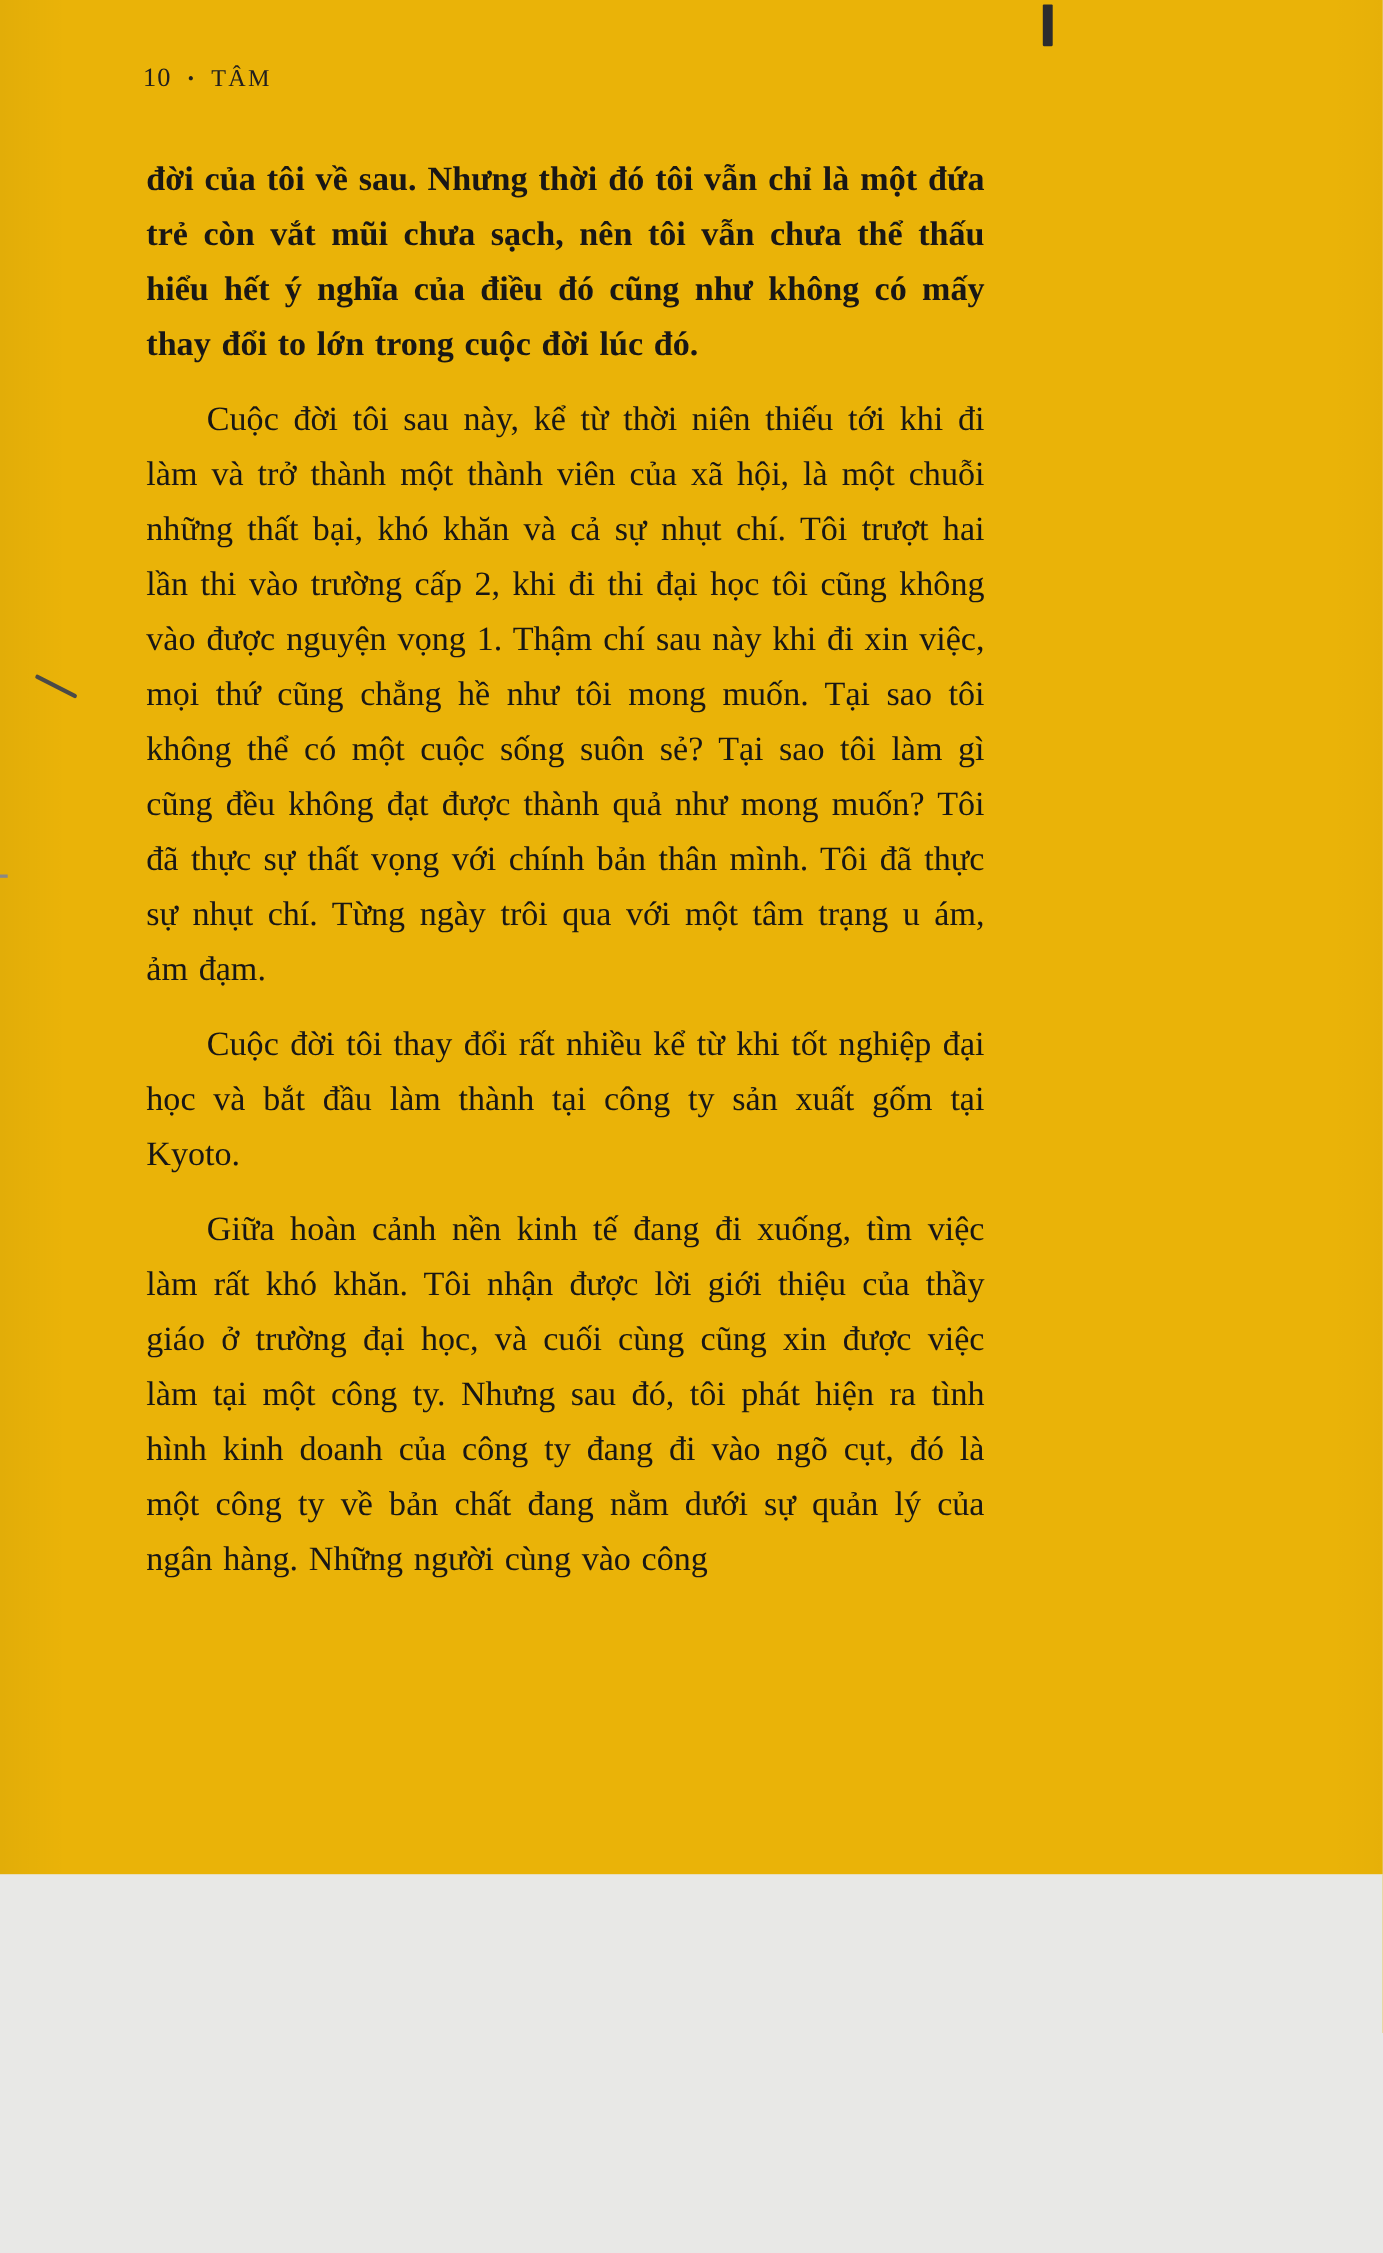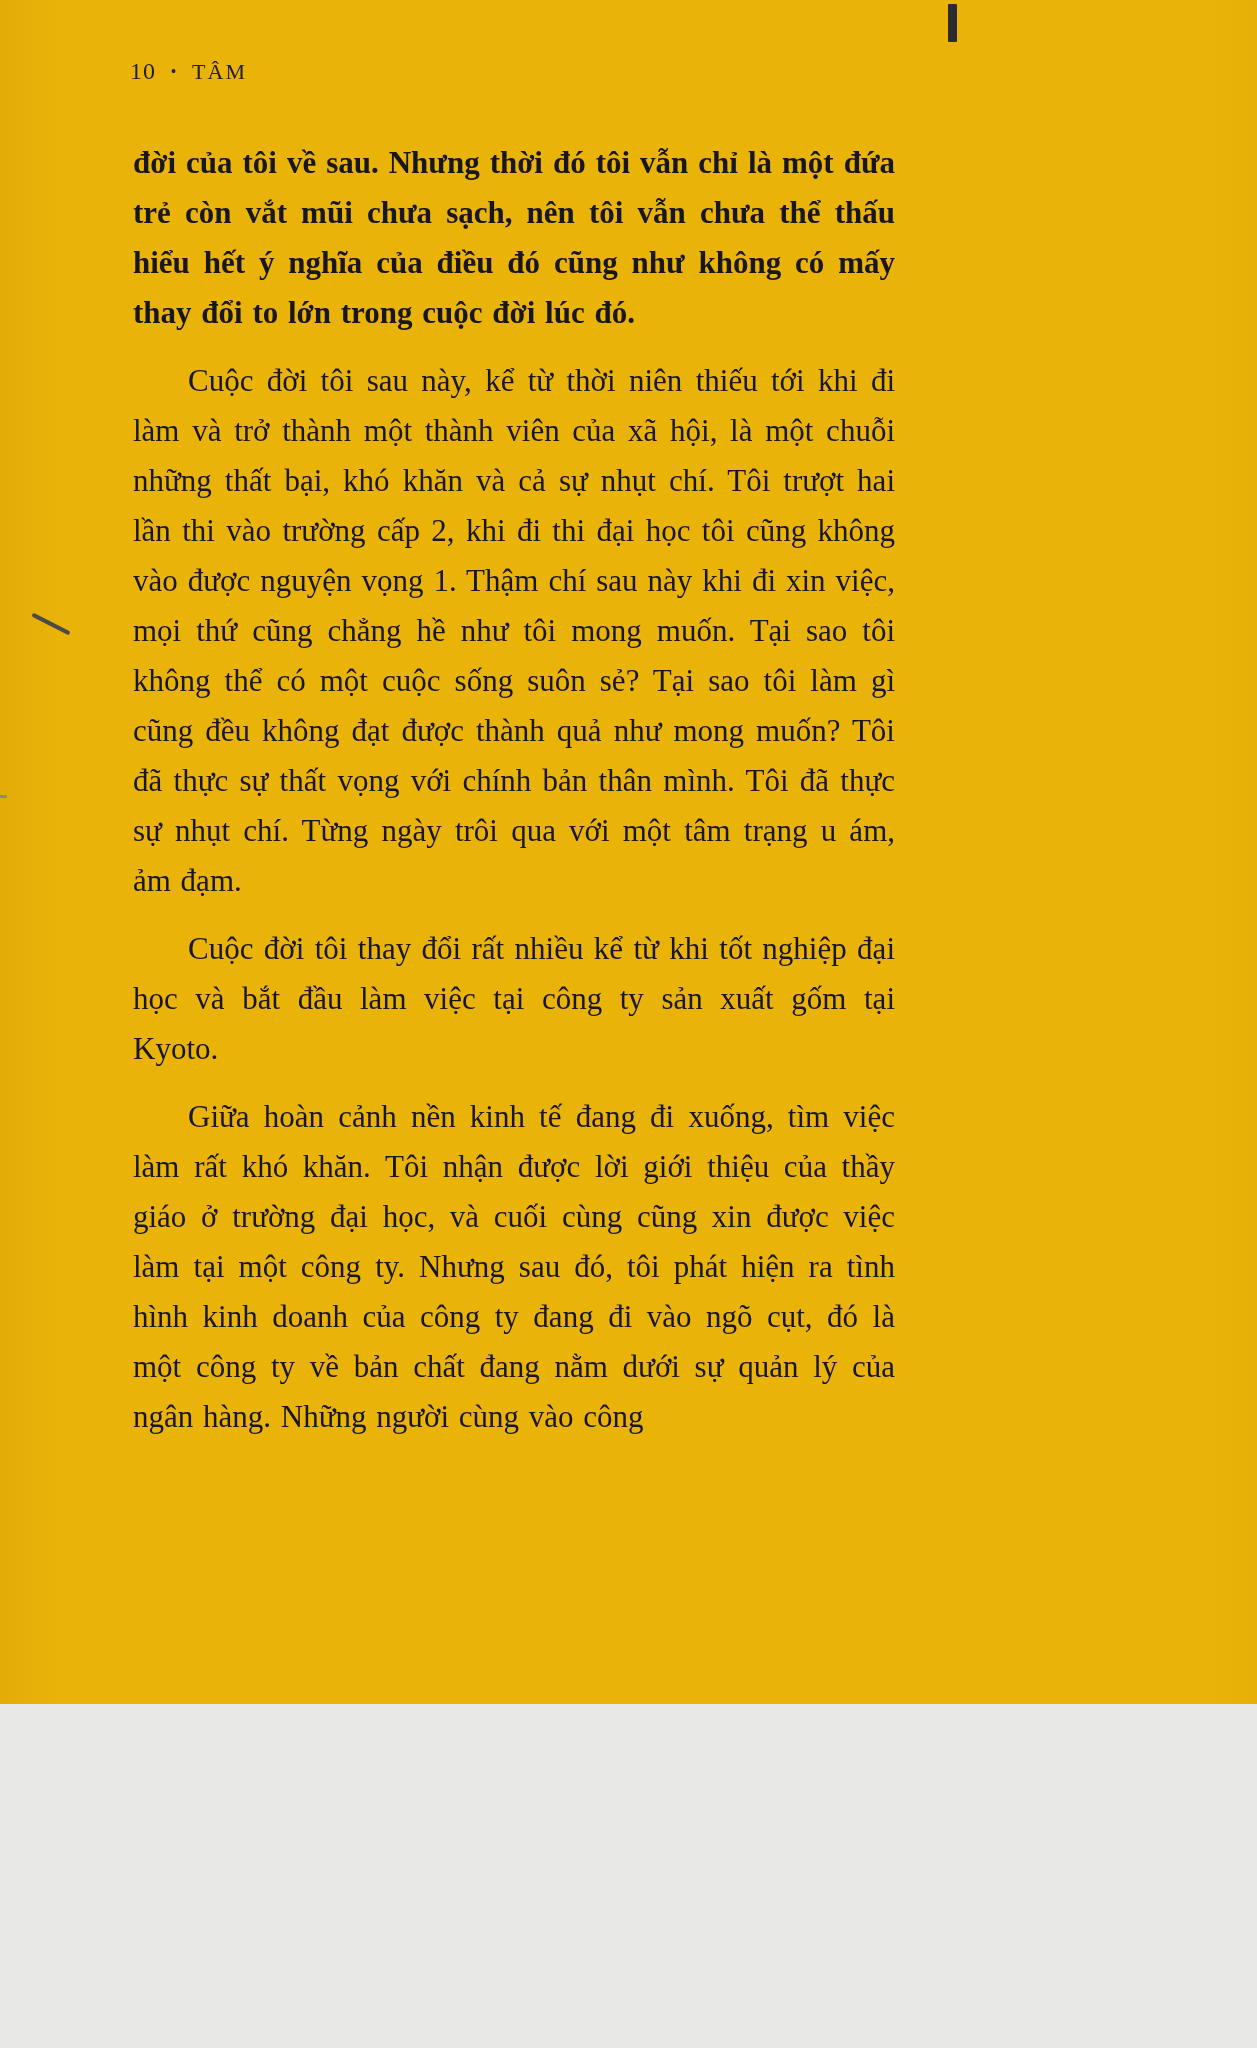--- a/index.html
+++ b/index.html
@@ -104,21 +104,21 @@
 
   <div class="running-header">
     <span class="pageno">10</span>
     <span class="sep">•</span>
     <span class="book-title">TÂM</span>
   </div>
 
   <div class="text-block">
     <p class="first">đời của tôi về sau. Nhưng thời đó tôi vẫn chỉ là một đứa trẻ còn vắt mũi chưa sạch, nên tôi vẫn chưa thể thấu hiểu hết ý nghĩa của điều đó cũng như không có mấy thay đổi to lớn trong cuộc đời lúc đó.</p>
     <p>Cuộc đời tôi sau này, kể từ thời niên thiếu tới khi đi làm và trở thành một thành viên của xã hội, là một chuỗi những thất bại, khó khăn và cả sự nhụt chí. Tôi trượt hai lần thi vào trường cấp 2, khi đi thi đại học tôi cũng không vào được nguyện vọng 1. Thậm chí sau này khi đi xin việc, mọi thứ cũng chẳng hề như tôi mong muốn. Tại sao tôi không thể có một cuộc sống suôn sẻ? Tại sao tôi làm gì cũng đều không đạt được thành quả như mong muốn? Tôi đã thực sự thất vọng với chính bản thân mình. Tôi đã thực sự nhụt chí. Từng ngày trôi qua với một tâm trạng u ám, ảm đạm.</p>
-    <p>Cuộc đời tôi thay đổi rất nhiều kể từ khi tốt nghiệp đại học và bắt đầu làm việc tại công ty sản xuất gốm tại Kyoto.</p>
+    <p>Cuộc đời tôi thay đổi rất nhiều kể từ khi tốt nghiệp đại học và bắt đầu làm thành tại công ty sản xuất gốm tại Kyoto.</p>
     <p>Giữa hoàn cảnh nền kinh tế đang đi xuống, tìm việc làm rất khó khăn. Tôi nhận được lời giới thiệu của thầy giáo ở trường đại học, và cuối cùng cũng xin được việc làm tại một công ty. Nhưng sau đó, tôi phát hiện ra tình hình kinh doanh của công ty đang đi vào ngõ cụt, đó là một công ty về bản chất đang nằm dưới sự quản lý của ngân hàng. Những người cùng vào công</p>
   </div>
 
   <div class="edge-bar"></div>
   <div class="margin-slash"></div>
   <div class="margin-tick"></div>
 
 </div>
 
 </body></html>

